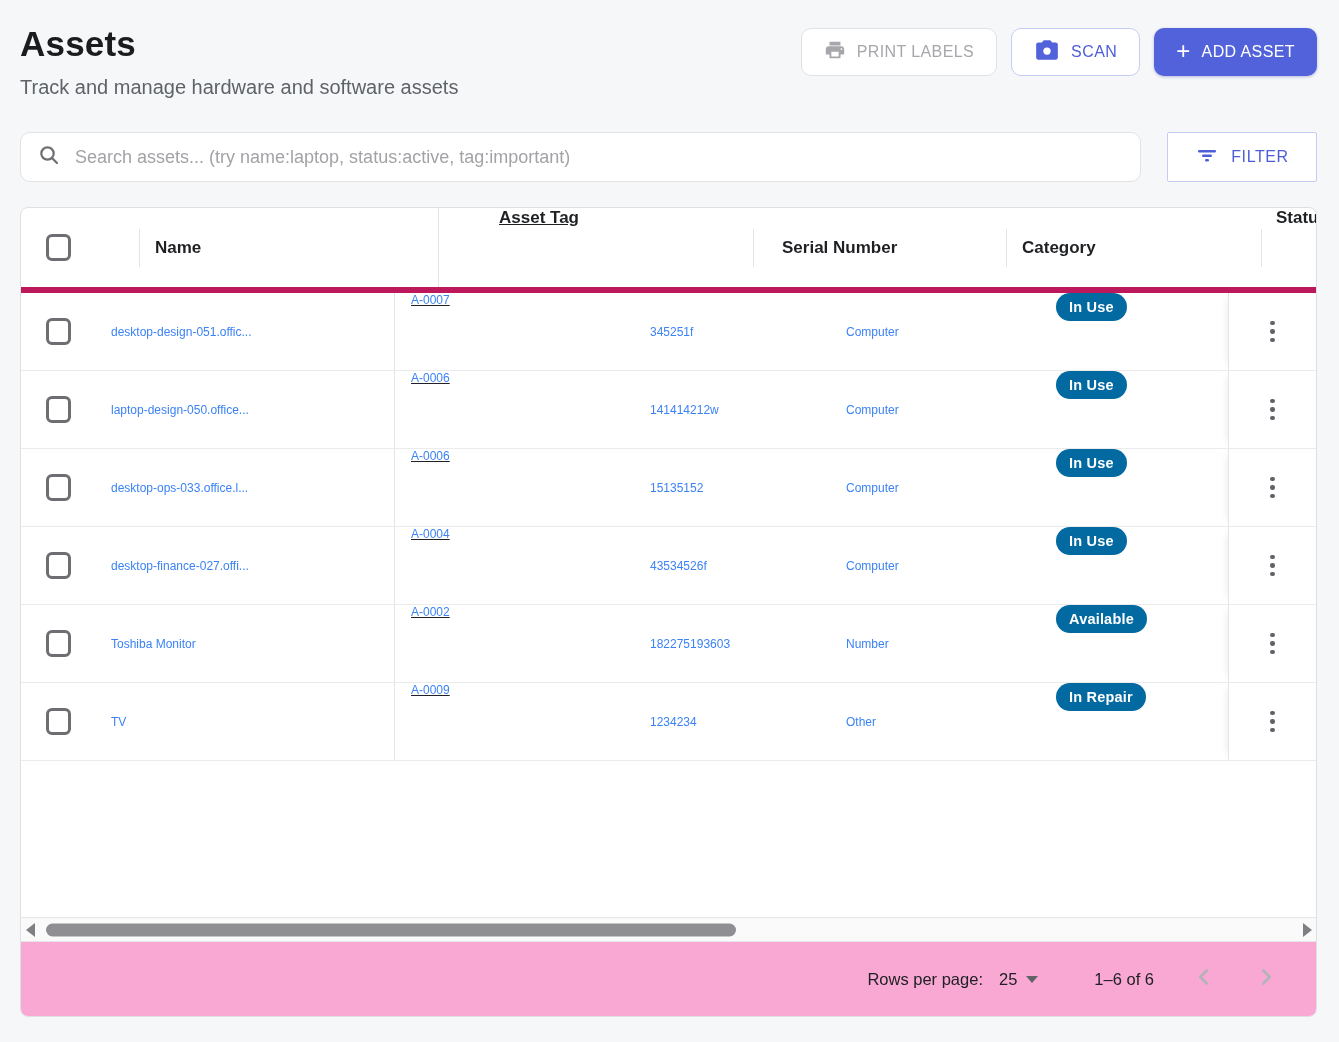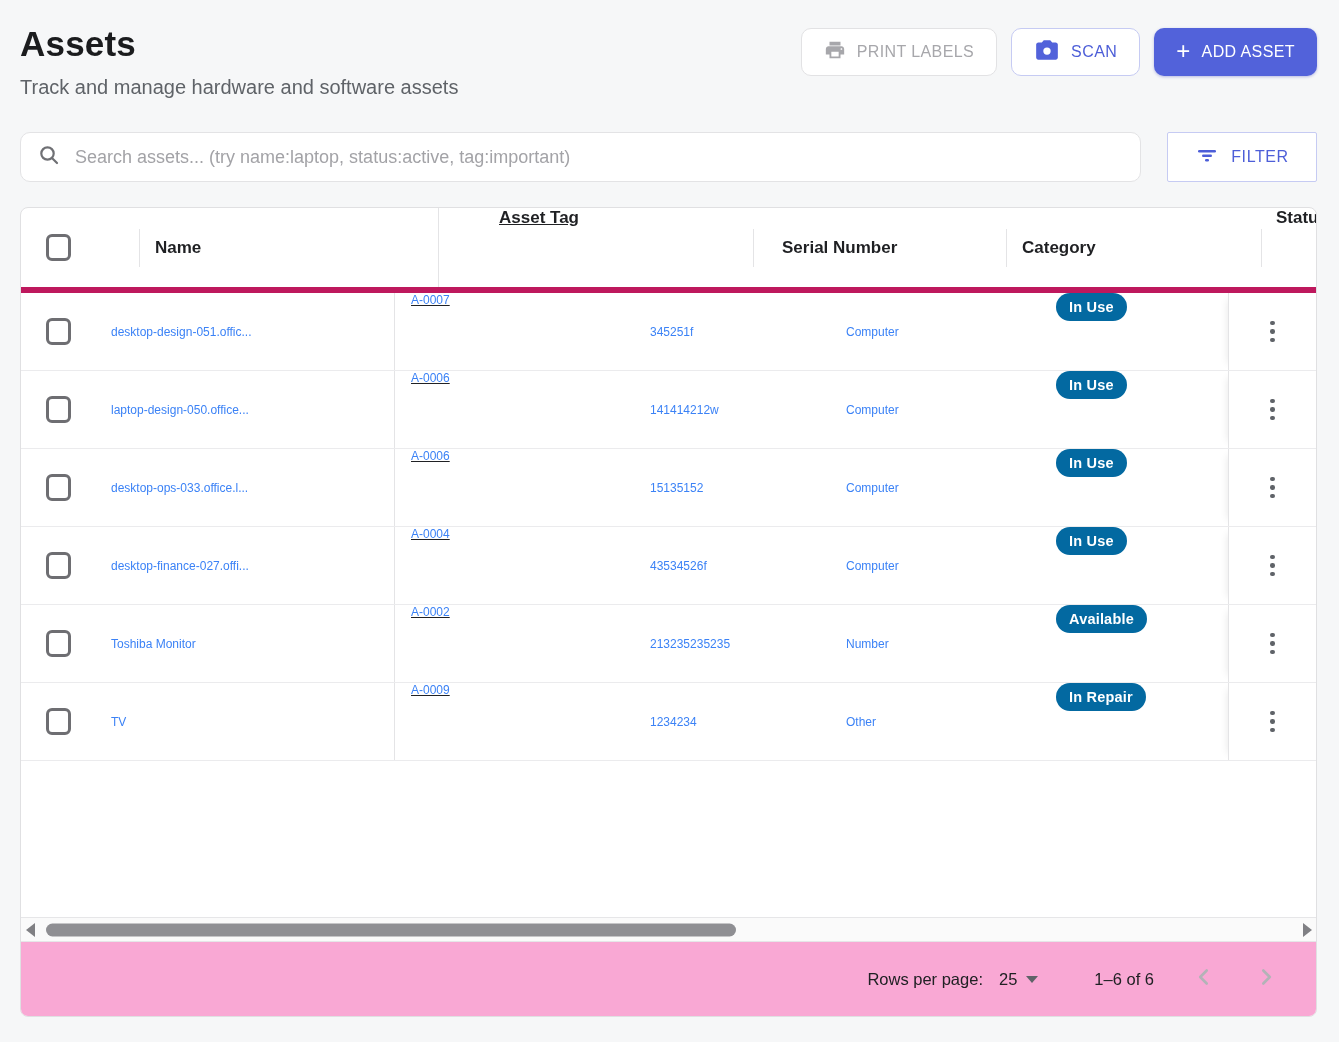--- a/index.html
+++ b/index.html
@@ -317,21 +317,21 @@
     <div class="col-sel">
       <span class="checkbox"></span>
     </div>
     <div class="col-name">
       <span class="cell-text">Toshiba Monitor</span>
     </div>
     <div class="col-tag">
       <span class="cell-text">A-0002</span>
     </div>
     <div class="col-serial">
-      <span class="cell-text">213235235235</span>
+      <span class="cell-text">182275193603</span>
     </div>
     <div class="col-cat">
       <span class="cell-text">Number</span>
     </div>
     <div class="col-status">
       <span class="badge">Available</span>
     </div>
     <div class="col-actions">
       <span class="kebab">
                 <i></i>

